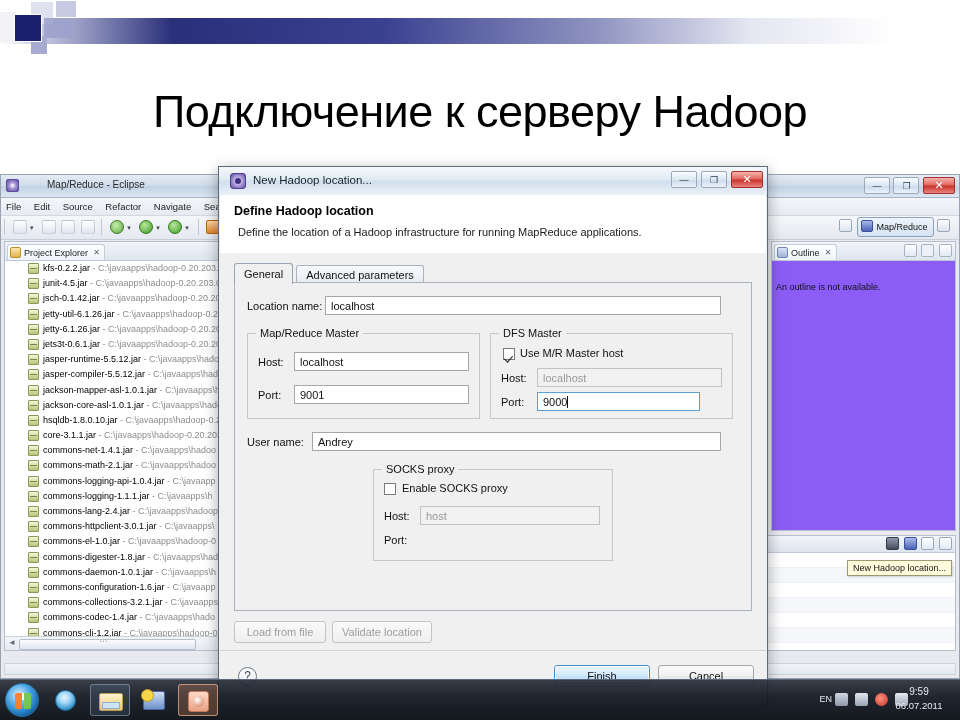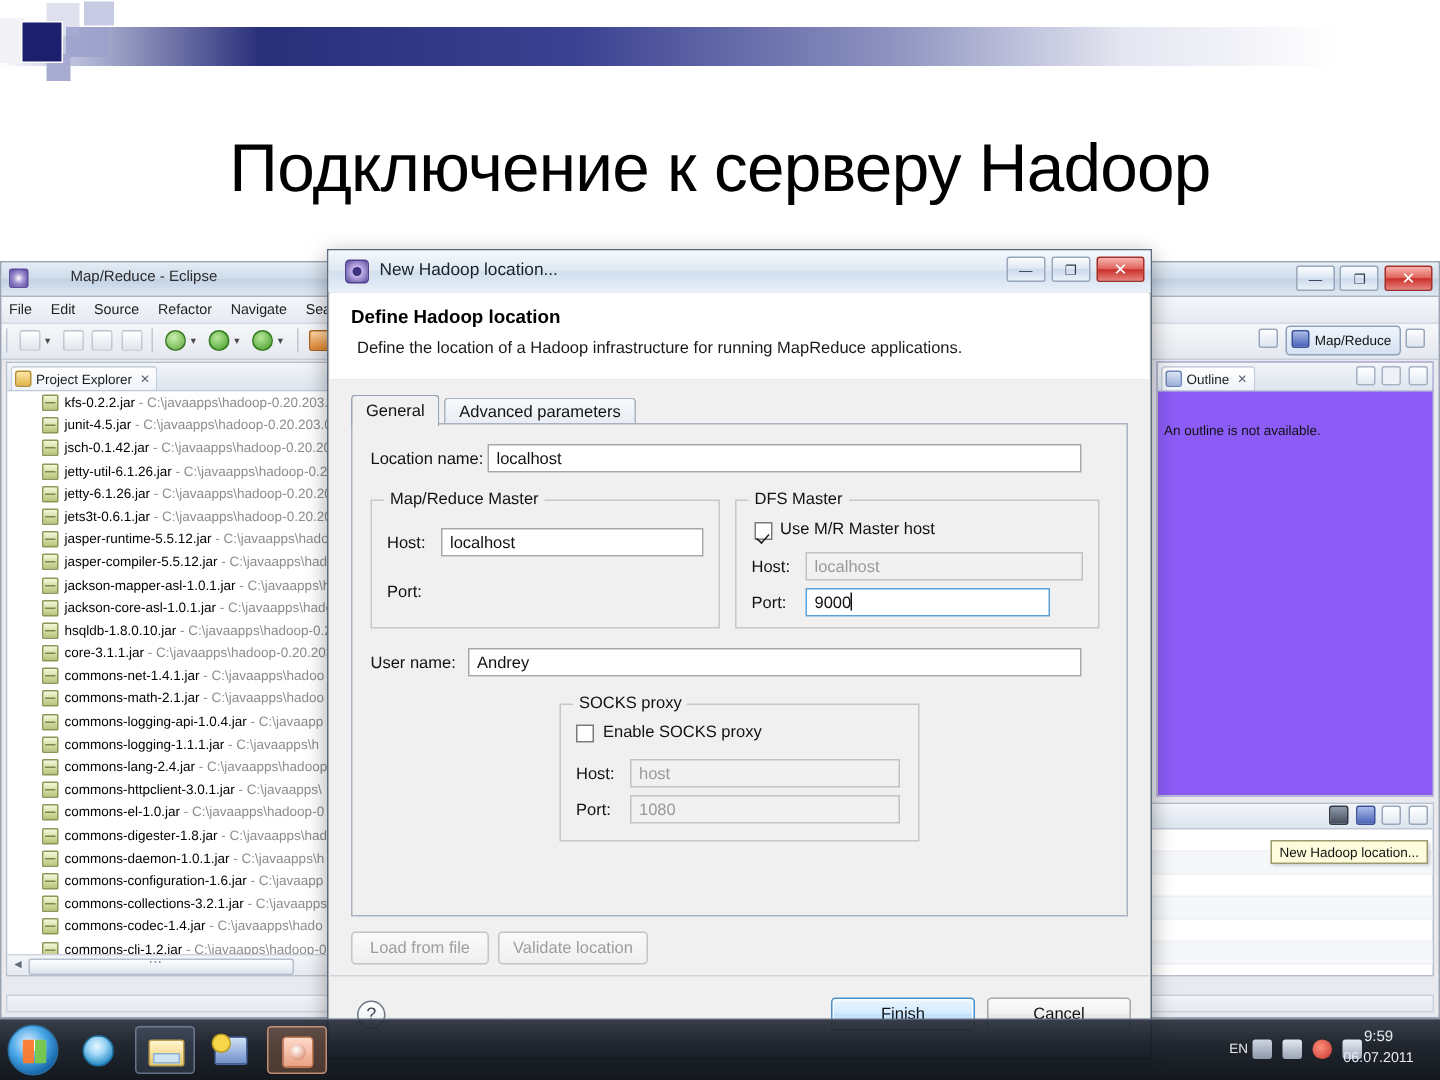--- a/index.html
+++ b/index.html
@@ -554,20 +554,21 @@
     <div class="tabpanel">
 
       <span class="fld-label" style="left:12px;top:17px;">Location name:</span>
       <div class="txtbox" style="left:90px;top:13px;width:396px;">localhost</div>
 
       <div class="group" style="left:12px;top:50px;width:233px;height:86px;">
         <span class="grp-title">Map/Reduce Master</span>
         <span class="fld-label" style="left:10px;top:22px;">Host:</span>
         <div class="txtbox" style="left:46px;top:18px;width:175px;">localhost</div>
         <span class="fld-label" style="left:10px;top:55px;">Port:</span>
+        <div class="txtbox" style="left:46px;top:51px;width:175px;">9001</div>
       </div>
 
       <div class="group" style="left:255px;top:50px;width:243px;height:86px;">
         <span class="grp-title">DFS Master</span>
         <span class="cbx checked" style="left:12px;top:14px;"></span>
         <span class="cbx-label" style="left:29px;top:13px;">Use M/R Master host</span>
         <span class="fld-label" style="left:10px;top:38px;">Host:</span>
         <div class="txtbox disabled" style="left:46px;top:34px;width:185px;">localhost</div>
         <span class="fld-label" style="left:10px;top:62px;">Port:</span>
         <div class="txtbox focused" style="left:46px;top:58px;width:163px;"><span>9000</span><span class="caret"></span></div>
@@ -576,21 +577,20 @@
       <span class="fld-label" style="left:12px;top:153px;">User name:</span>
       <div class="txtbox" style="left:77px;top:149px;width:409px;">Andrey</div>
 
       <div class="group" style="left:138px;top:186px;width:240px;height:92px;">
         <span class="grp-title">SOCKS proxy</span>
         <span class="cbx" style="left:10px;top:13px;"></span>
         <span class="cbx-label" style="left:28px;top:12px;">Enable SOCKS proxy</span>
         <span class="fld-label" style="left:10px;top:40px;">Host:</span>
         <div class="txtbox disabled" style="left:46px;top:36px;width:180px;">host</div>
         <span class="fld-label" style="left:10px;top:64px;">Port:</span>
-        <div class="txtbox disabled" style="left:46px;top:60px;width:180px;">1080</div>
       </div>
     </div>
 
     <div class="btn disabled" style="left:14px;bottom:8px;width:92px;">Load from file</div>
     <div class="btn disabled" style="left:112px;bottom:8px;width:100px;">Validate location</div>
   </div>
 
   <div class="dlg-footer">
     <div class="help-ico">?</div>
     <div class="btn default" style="right:116px;top:14px;width:96px;">Finish</div>

